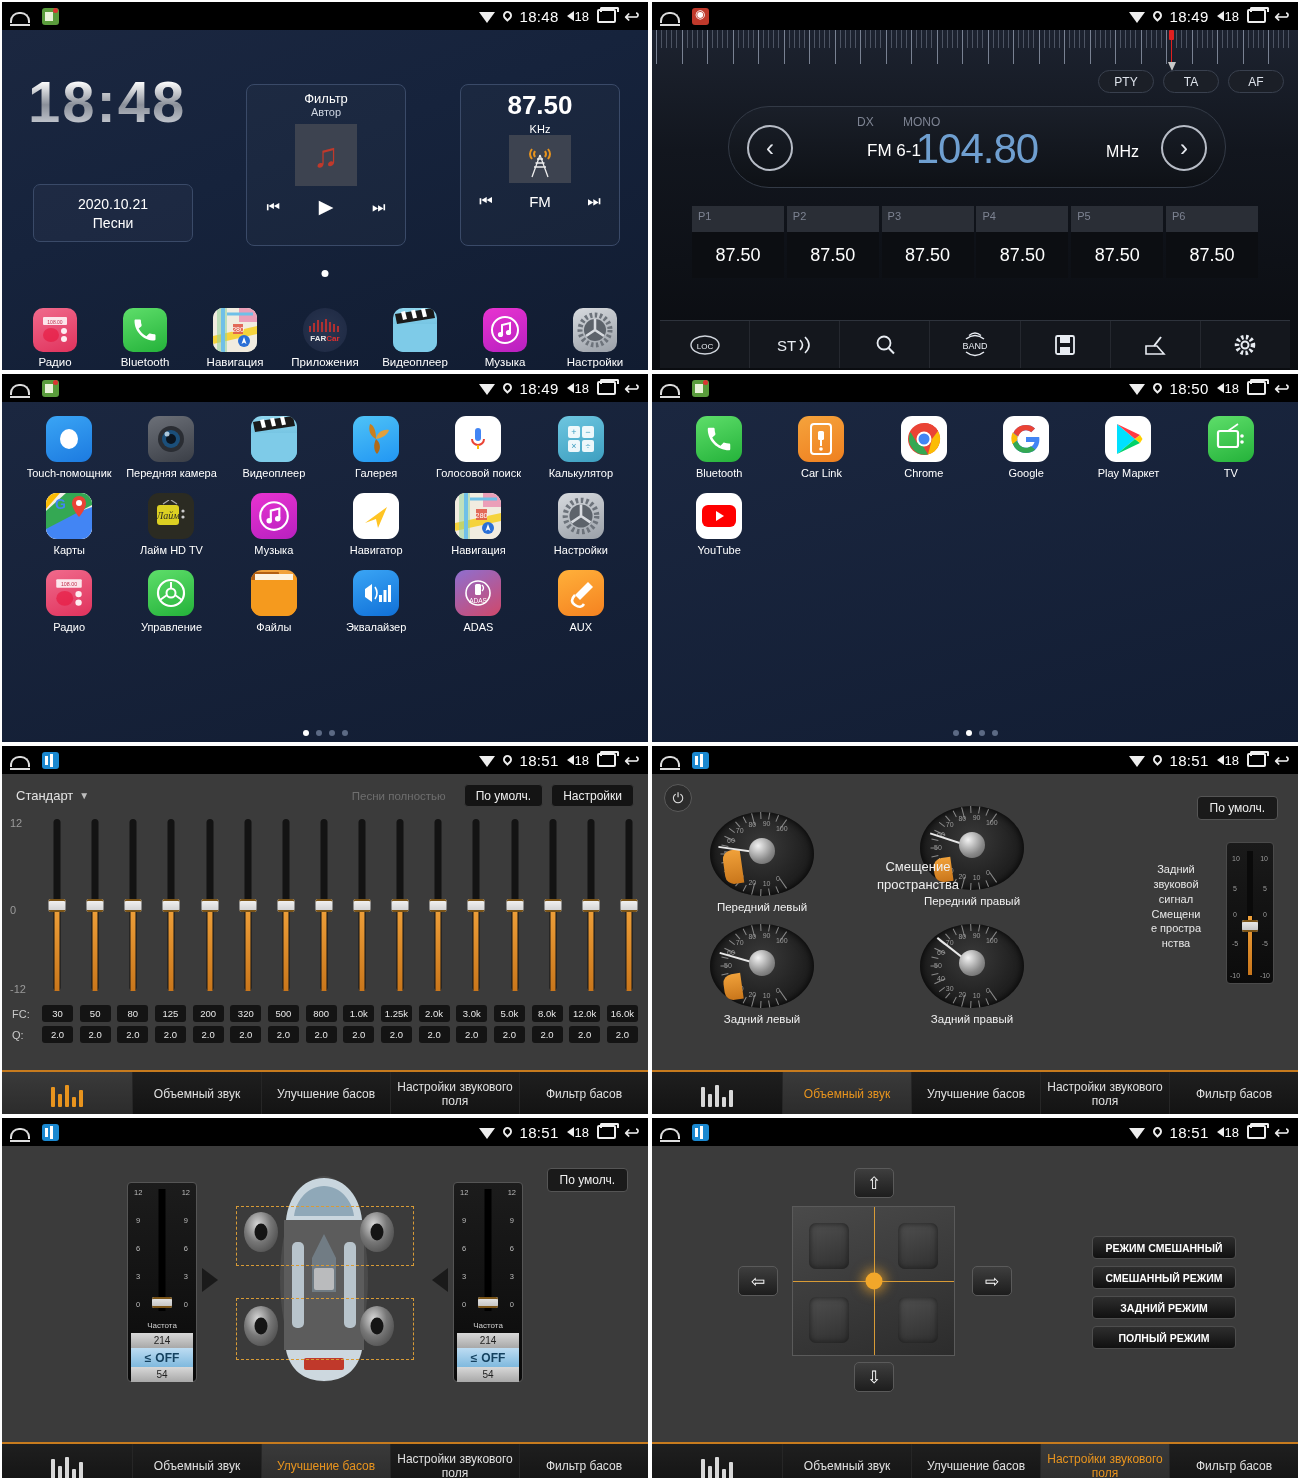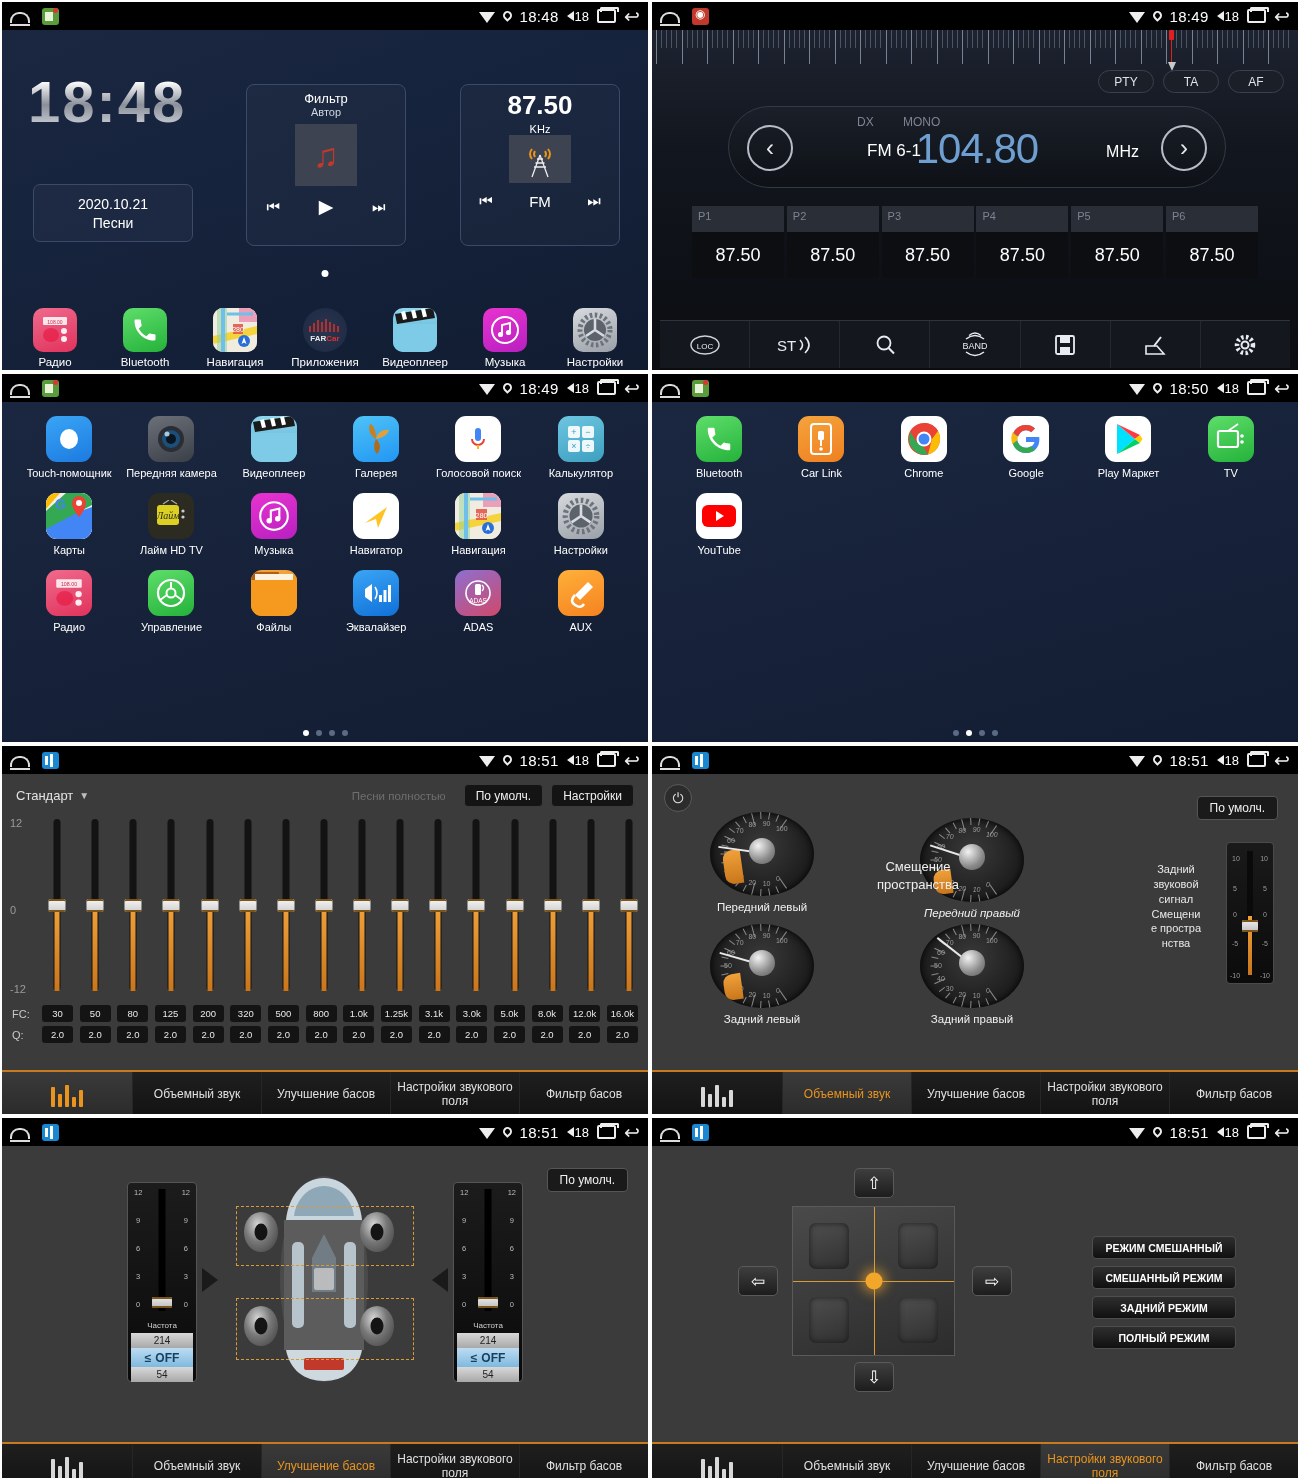--- a/index.html
+++ b/index.html
@@ -1178,21 +1178,21 @@
               <div class="eq-cell">30</div>
               <div class="eq-cell">50</div>
               <div class="eq-cell">80</div>
               <div class="eq-cell">125</div>
               <div class="eq-cell">200</div>
               <div class="eq-cell">320</div>
               <div class="eq-cell">500</div>
               <div class="eq-cell">800</div>
               <div class="eq-cell">1.0k</div>
               <div class="eq-cell">1.25k</div>
-              <div class="eq-cell">3.1k</div>
+              <div class="eq-cell">2.0k</div>
               <div class="eq-cell">3.0k</div>
               <div class="eq-cell">5.0k</div>
               <div class="eq-cell">8.0k</div>
               <div class="eq-cell">12.0k</div>
               <div class="eq-cell">16.0k</div>
             </div>
         </div>
         <div class="eq-qrow">
           <div class="eq-rowlab">Q:</div>
           <div class="eq-cells" id="q-cells">
@@ -1293,21 +1293,21 @@
               <div class="gnum" style="left: 38.459px; top: 9.02223px;">80</div>
               <div class="gnum" style="left: 52.7304px; top: 8.45577px;">90</div>
               <div class="gnum" style="left: 65.928px; top: 13.4254px;">100</div>
             </div>
           <div class="garc"></div>
           <div class="gnd" style="transform:rotate(188deg)"></div>
           <div class="ghub"></div>
           <div class="glab">Передний левый</div>
         </div>
 
-        <div class="gauge" id="g1" style="left:268px; top:44px;font-style:italic;">
+        <div class="gauge" id="g1" style="left:268px; top:32px;">
           <div class="gbg"></div>
           <div class="gticks">
               <i style="transform: rotate(-215deg) translateY(-1px); height: 12px; top: 50%; margin-top: -41px; transform-origin: 50% 41px;"></i>
               <i style="transform: rotate(-202.5deg) translateY(-1px); height: 7px; top: 50%; margin-top: -41px; transform-origin: 50% 41px;"></i>
               <i style="transform: rotate(-190deg) translateY(-1px); height: 7px; top: 50%; margin-top: -41px; transform-origin: 50% 41px;"></i>
               <i style="transform: rotate(-177.5deg) translateY(-1px); height: 7px; top: 50%; margin-top: -41px; transform-origin: 50% 41px;"></i>
               <i style="transform: rotate(-165deg) translateY(-1px); height: 12px; top: 50%; margin-top: -41px; transform-origin: 50% 41px;"></i>
               <i style="transform: rotate(-152.5deg) translateY(-1px); height: 7px; top: 50%; margin-top: -41px; transform-origin: 50% 41px;"></i>
               <i style="transform: rotate(-140deg) translateY(-1px); height: 7px; top: 50%; margin-top: -41px; transform-origin: 50% 41px;"></i>
               <i style="transform: rotate(-127.5deg) translateY(-1px); height: 7px; top: 50%; margin-top: -41px; transform-origin: 50% 41px;"></i>

